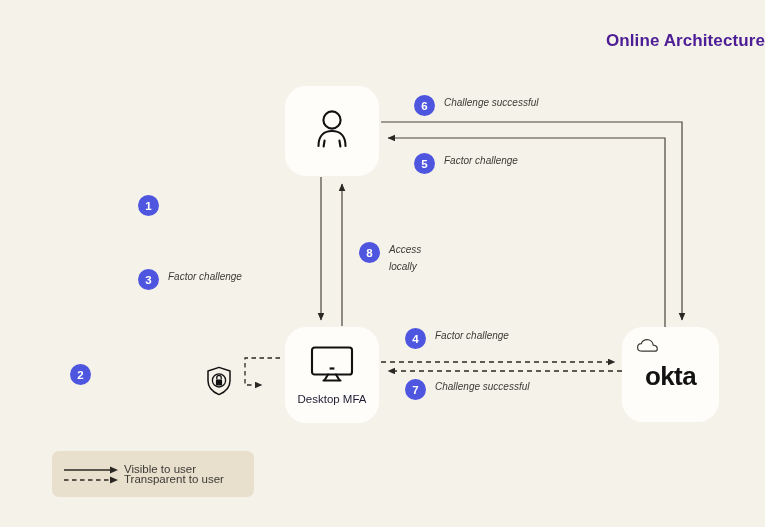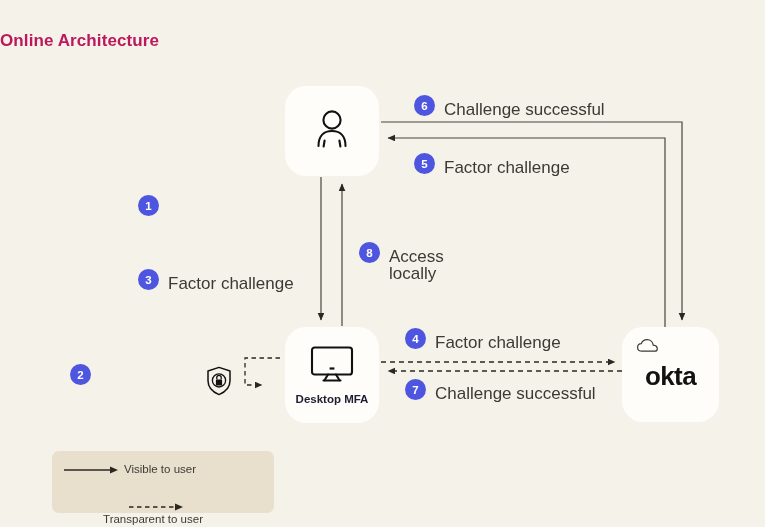--- a/index.html
+++ b/index.html
@@ -25,39 +25,39 @@
     width: 765px;
     height: 527px;
     pointer-events: none;
   }
 
   .title {
     position: absolute;
     left: 0;
     top: 31px;
     width: 765px;
-    text-align: left;
+    text-align: right;
     font-size: 17px;
     font-weight: bold;
-    color: #be185d;
+    color: #4c1d95;
     letter-spacing: 0.1px;
   }
 
   
   .node {
     position: absolute;
     background: #FFFDFA;
     border-radius: 21px;
     display: flex;
     flex-direction: column;
     align-items: center;
     justify-content: center;
   }
   .node-user    { left: 285px; top: 86px;  width: 94px;  height: 90px; }
-  .node-desktop { left: 285px; top: 327px; width: 94px;  height: 96px; font-weight: bold; }
+  .node-desktop { left: 285px; top: 327px; width: 94px;  height: 96px; }
   .node-okta    { left: 622px; top: 327px; width: 97px;  height: 95px; }
 
   .node-label {
     font-size: 11.5px;
     line-height: 13px;
     color: #1D1D33;
     text-align: center;
     margin-top: 6px;
   }
   .okta-word {
@@ -87,48 +87,48 @@
     color: #FFFFFF;
     font-size: 11.5px;
     font-weight: bold;
     display: flex;
     align-items: center;
     justify-content: center;
     flex: 0 0 auto;
   }
   .step-text {
     margin-left: 9px;
-    font-size: 17px;
+    font-size: 10px;
     line-height: 16.5px;
     color: #3D3A35;
     white-space: pre-line;
-    margin-top: 7px;
+    margin-top: 0;
+    font-style: italic;
   }
 
   
   .legend {
     position: absolute;
     left: 52px;
     top: 451px;
     width: 202px;
-    height: 62px;
+    height: 46px;
     background: #E8DFCD;
     border-radius: 7px;
-    padding-left: 20px;
   }
   .legend-row {
     position: absolute;
     left: 0;
     width: 202px;
     height: 20px;
     display: flex;
     align-items: center;
   }
   .legend-row-0 { top: 8px; }
-  .legend-row-1 { top: 48px; flex-direction: column; }
+  .legend-row-1 { top: 18px; }
   .legend-glyph {
     width: 60px;
     margin-left: 12px;
     flex: 0 0 auto;
     height: 14px;
   }
   .legend-text {
     font-size: 11.5px;
     color: #3D3A35;
   }

